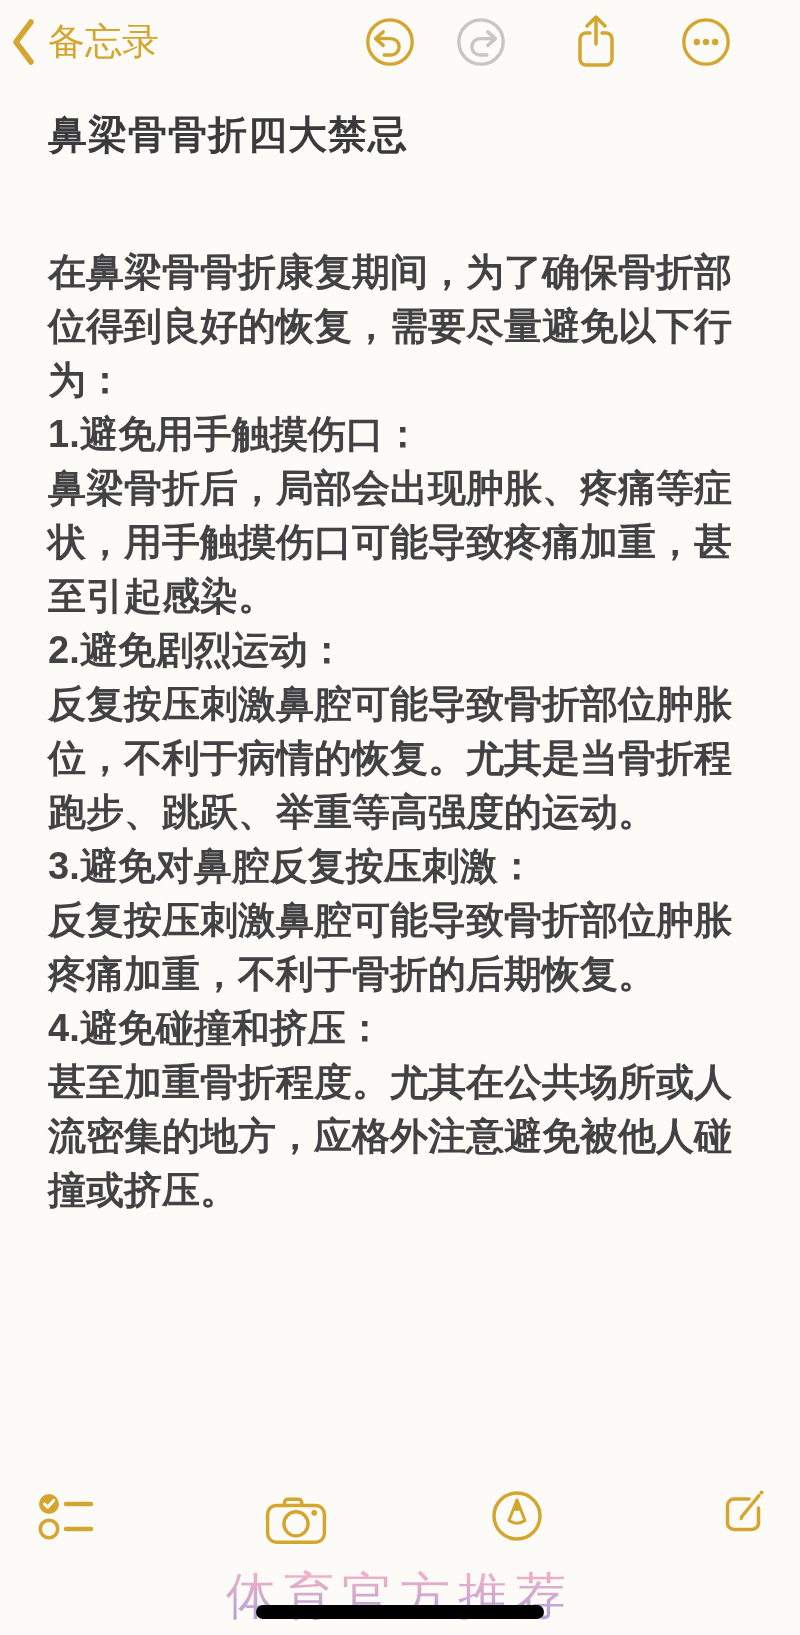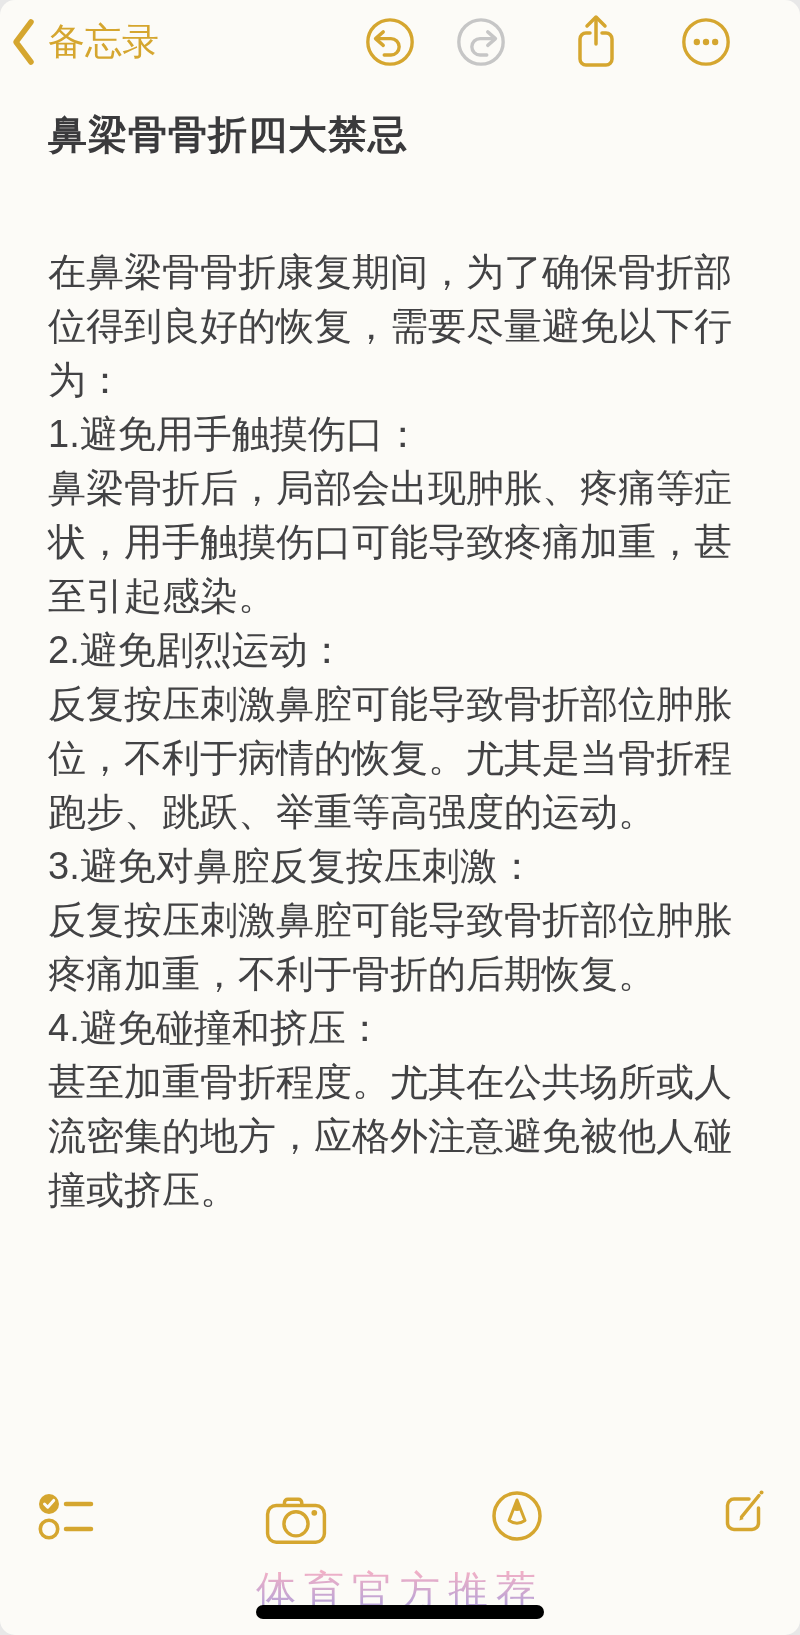--- a/index.html
+++ b/index.html
@@ -10,21 +10,21 @@
     --body-text:#424244;
     --watermark-pink:#F0A4BE;
     --watermark-purple:#9E90D6;
     --home-indicator:#000000;
   }
   *{margin:0;padding:0;box-sizing:border-box;}
   html,body{background:#e8e8e8;}
   body{font-family:"Liberation Sans",sans-serif;}
   .screen{
     position:relative;width:800px;height:1635px;margin:0 auto;
-    background:var(--background);overflow:hidden;border-radius:15px;
+    background:var(--background);overflow:hidden;
   }
 
   
   .navbar{position:absolute;left:0;top:0;width:800px;height:88px;}
   .back-btn{position:absolute;left:10px;top:16px;display:flex;align-items:center;gap:12px;cursor:pointer;}
   .back-btn svg{display:block;}
   .back-label{font-size:37px;color:var(--accent-gold);line-height:52px;}
   .nav-icon{position:absolute;top:15px;width:54px;height:54px;cursor:pointer;}
   .nav-icon svg{display:block;width:100%;height:100%;}
   .icon-undo{left:363px;}
@@ -35,35 +35,35 @@
   
   .note-title{
     position:absolute;left:48px;top:100px;right:22px;
     font-size:39px;font-weight:700;color:var(--title-text);
     letter-spacing:1px;line-height:70px;
   }
   .note-body{
     position:absolute;left:48px;top:245px;right:40px;
     font-size:38px;color:var(--body-text);font-weight:400;
   }
-  .body-line{line-height:54px;height:54px;white-space:nowrap;}
+  .body-line{line-height:54px;height:54px;white-space:nowrap;font-weight:bold;}
 
   
   .toolbar{position:absolute;left:0;top:1478px;width:800px;height:80px;}
   .tool-btn{position:absolute;cursor:pointer;}
   .tool-btn svg{display:block;width:100%;height:100%;}
   .btn-checklist{left:34px;top:10px;width:62px;height:58px;}
   .btn-camera{left:262px;top:16px;width:68px;height:52px;}
   .btn-markup{left:489px;top:10px;width:56px;height:56px;}
   .btn-compose{left:714px;top:6px;width:56px;height:58px;}
 
   
   .watermark{
     position:absolute;left:0;right:0;top:1563px;text-align:center;
-    font-family:"DejaVu Serif",serif;font-size:40px;letter-spacing:8px;
+    font-family:"DejaVu Serif",serif;font-size:50px;letter-spacing:8px;
     color:#CB9FC9;
     background:linear-gradient(180deg,var(--watermark-pink) 15%,var(--watermark-purple) 90%);
     -webkit-background-clip:text;background-clip:text;
     -webkit-text-fill-color:transparent;
     opacity:0.85;pointer-events:none;
   }
   .home-indicator{
     position:absolute;left:256px;top:1605px;width:288px;height:14px;
     border-radius:7px;background:var(--home-indicator);
   }

